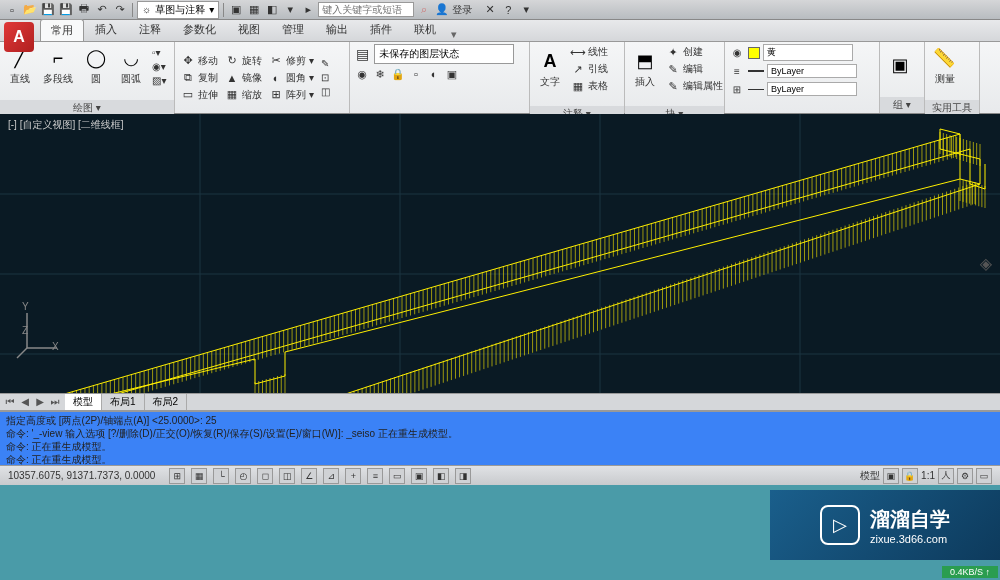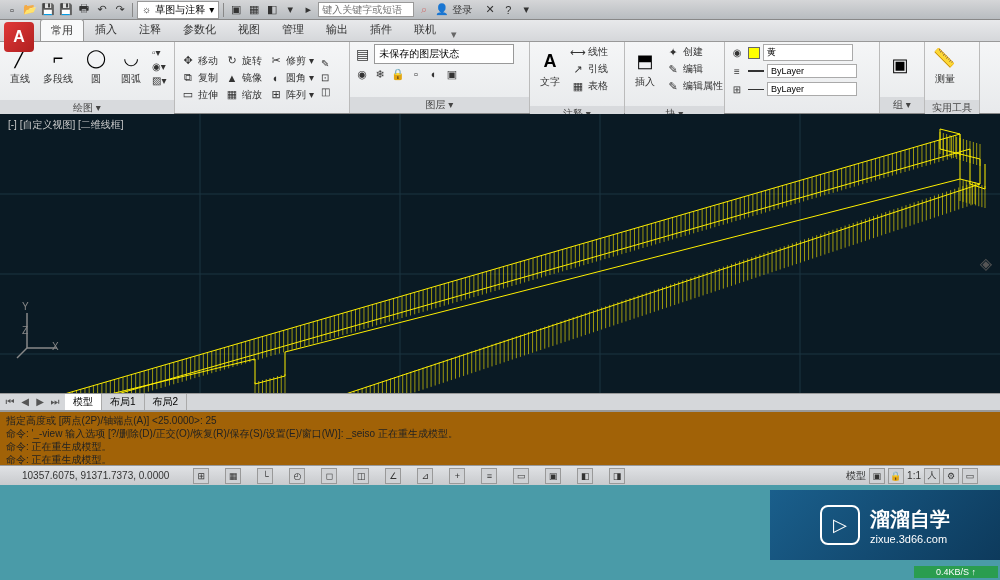--- a/index.html
+++ b/index.html
@@ -36,33 +36,33 @@
     .viewport-label { position: absolute; top: 4px; left: 8px; color: #ccc; font-size: 10px; }
     .ucs { position: absolute; bottom: 28px; left: 12px; }
     .ucs-axis { position: absolute; color: #888; font-size: 10px; }
     
     .model-tabs { height: 18px; background: #d5d7da; display: flex; align-items: center; border-top: 1px solid #999; border-bottom: 1px solid #999; font-size: 10px; }
     .mtab-nav { display: flex; gap: 1px; padding: 0 3px; }
     .mtab-nav span { width: 14px; text-align: center; cursor: pointer; color: #555; }
     .mtab { padding: 1px 8px; border-right: 1px solid #aaa; cursor: pointer; }
     .mtab.active { background: white; }
     
-    .cmdline { height: 54px; background: #a16207; border-top: 1px solid #999; padding: 2px 6px; font-size: 10px; color: #222; line-height: 13px; overflow: hidden; font-family: SimSun, monospace; }
+    .cmdline { height: 54px; background: #3b82f6; border-top: 1px solid #999; padding: 2px 6px; font-size: 10px; color: #222; line-height: 13px; overflow: hidden; font-family: SimSun, monospace; }
     
-    .status-bar { height: 20px; background: linear-gradient(#e0e2e5,#c8cacd); display: flex; align-items: center; padding: 0 22px; font-size: 10px; color: #333; gap: 16px; border-top: 1px solid #999; }
+    .status-bar { height: 20px; background: linear-gradient(#e0e2e5,#c8cacd); display: flex; align-items: center; padding: 0 8px; font-size: 10px; color: #333; gap: 6px; border-top: 1px solid #999; }
     .status-bar .coords { margin-right: 8px; }
     .sb-btn { width: 16px; height: 16px; background: #d0d2d5; border: 1px solid #999; display: flex; align-items: center; justify-content: center; font-size: 9px; cursor: pointer; }
     .sb-right { margin-left: auto; display: flex; gap: 3px; align-items: center; }
     
     .watermark { position: absolute; right: 0; bottom: 20px; width: 230px; height: 70px; background: linear-gradient(135deg, #1a5f8c, #0d3a5c); display: flex; align-items: center; justify-content: center; gap: 10px; z-index: 50; }
     .wm-icon { width: 40px; height: 40px; border: 2px solid white; border-radius: 8px; display: flex; align-items: center; justify-content: center; color: white; font-size: 18px; }
     .wm-text { color: white; }
     .wm-text .big { font-size: 20px; font-weight: bold; }
     .wm-text .small { font-size: 11px; }
-    .net-speed { position: absolute; right: 2px; bottom: 2px; background: #2a9d4f; color: white; font-size: 9px; padding: 1px 22px; z-index: 60; }
+    .net-speed { position: absolute; right: 2px; bottom: 2px; background: #2a9d4f; color: white; font-size: 9px; padding: 1px 8px; z-index: 60; }
   </style>
 </head>
 <body>
 
 <div class="qat">
   <span class="qat-btn">▫</span>
   <span class="qat-btn">📂</span>
   <span class="qat-btn">💾</span>
   <span class="qat-btn">💾</span>
   <span class="qat-btn">🖶</span>
@@ -178,21 +178,20 @@
       </div>
       <div style="display:flex;gap:2px">
         <span class="qat-btn">◉</span>
         <span class="qat-btn">❄</span>
         <span class="qat-btn">🔒</span>
         <span class="qat-btn">▫</span>
         <span class="qat-btn">◐</span>
         <span class="qat-btn">▣</span>
       </div>
     </div>
-    <div class="panel-label">图层 ▾</div>
   </div>
 
   <div class="panel" style="width:95px">
     <div class="panel-content">
       <div class="big-btn">
           <span class="icon" style="font-weight:bold">A</span>
           <span class="lbl">文字</span>
         </div>
       <div class="small-btn-col">
         <span class="small-btn">

